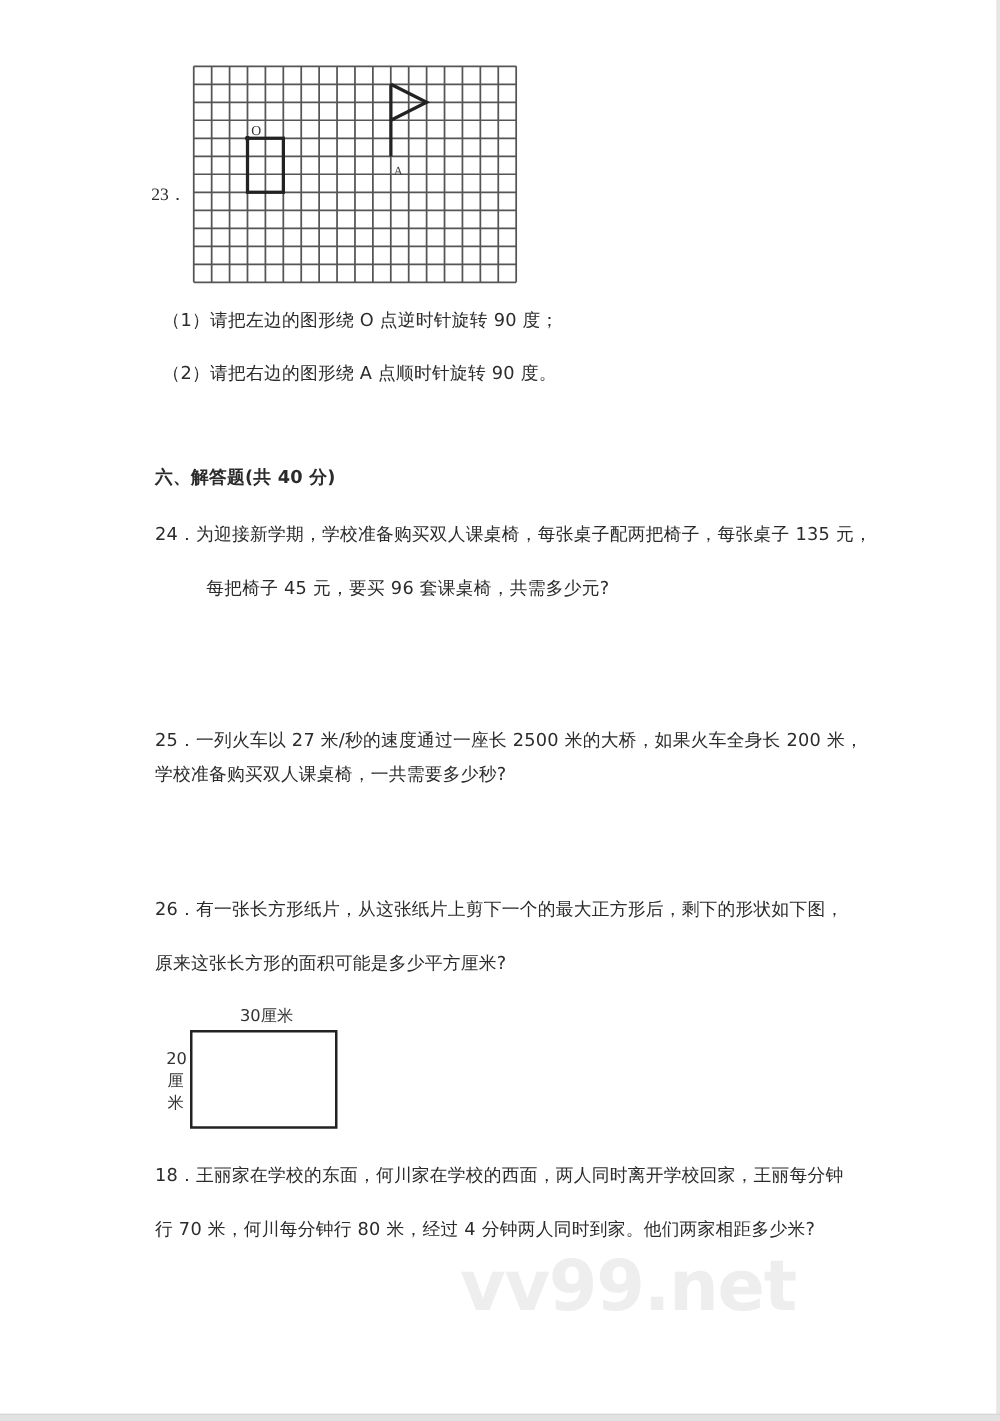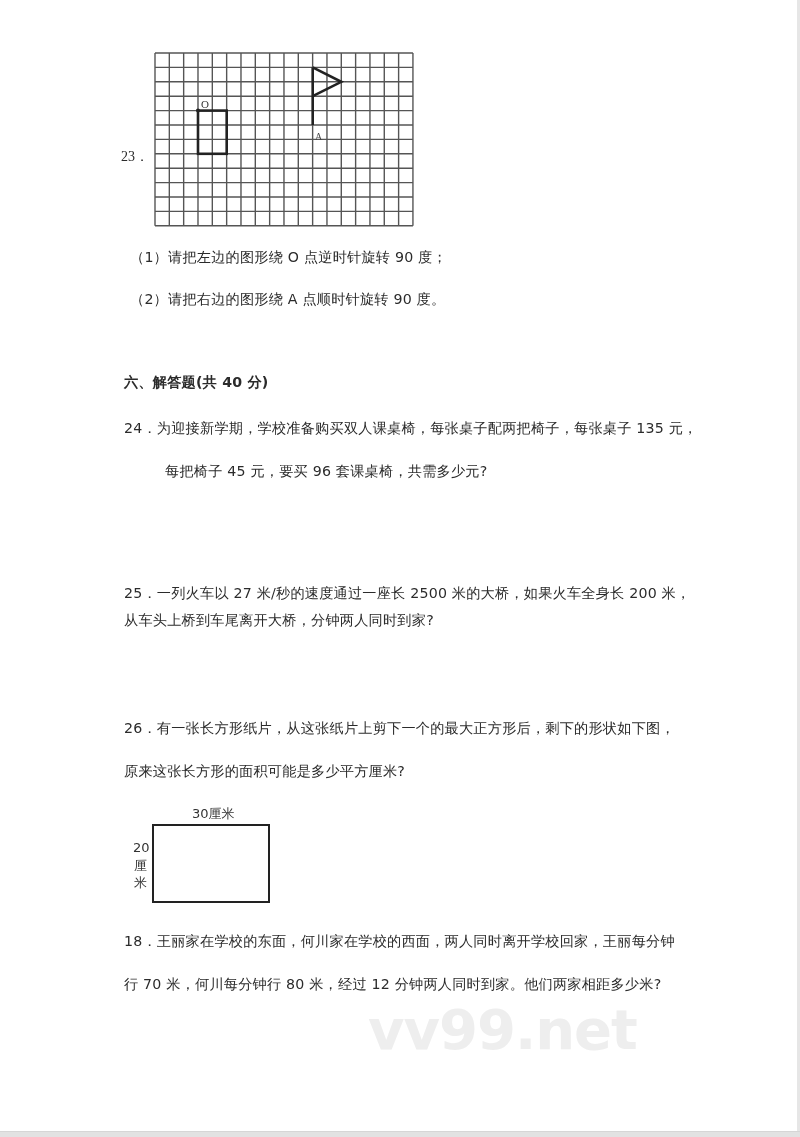--- a/index.html
+++ b/index.html
@@ -80,27 +80,27 @@
 
 <div class="line" style="left:130px; top:247px;text-align:center;">（1）请把左边的图形绕 O 点逆时针旋转 90 度；</div>
 <div class="line" style="left:130px; top:289px;">（2）请把右边的图形绕 A 点顺时针旋转 90 度。</div>
 
 <div class="line heading" style="top:372px;text-align:center;">六、解答题(共 40 分)</div>
 
 <div class="line" style="top:418px;">24．为迎接新学期，学校准备购买双人课桌椅，每张桌子配两把椅子，每张桌子 135 元，</div>
 <div class="line" style="top:461px;margin-left:41px;">每把椅子 45 元，要买 96 套课桌椅，共需多少元?</div>
 
 <div class="line" style="top:567px;margin-top:16px;">25．一列火车以 27 米/秒的速度通过一座长 2500 米的大桥，如果火车全身长 200 米，</div>
-<div class="line" style="top:610px;">从车头上桥到车尾离开大桥，分钟两人同时到家?</div>
+<div class="line" style="top:610px;">学校准备购买双人课桌椅，一共需要多少秒?</div>
 
 <div class="line" style="top:718px;">26．有一张长方形纸片，从这张纸片上剪下一个的最大正方形后，剩下的形状如下图，</div>
 <div class="line" style="top:761px;">原来这张长方形的面积可能是多少平方厘米?</div>
 
 <div class="fig-text" style="left:192px; top:806px;">30厘米</div>
 <div style="position:absolute; left:152px; top:824px; width:114px; height:75px; border:2px solid #222;"></div>
 <div class="fig-text" style="left:133px; top:840px;">20</div>
 <div class="fig-text" style="left:134px; top:858px;">厘</div>
 <div class="fig-text" style="left:134px; top:875px;">米</div>
 
 <div class="line" style="top:931px;">18．王丽家在学校的东面，何川家在学校的西面，两人同时离开学校回家，王丽每分钟</div>
-<div class="line" style="top:974px;">行 70 米，何川每分钟行 80 米，经过 12 分钟两人同时到家。他们两家相距多少米?</div>
+<div class="line" style="top:974px;">行 70 米，何川每分钟行 80 米，经过 4 分钟两人同时到家。他们两家相距多少米?</div>
 
 <div class="watermark">vv99.net</div>
 
 </body></html>

